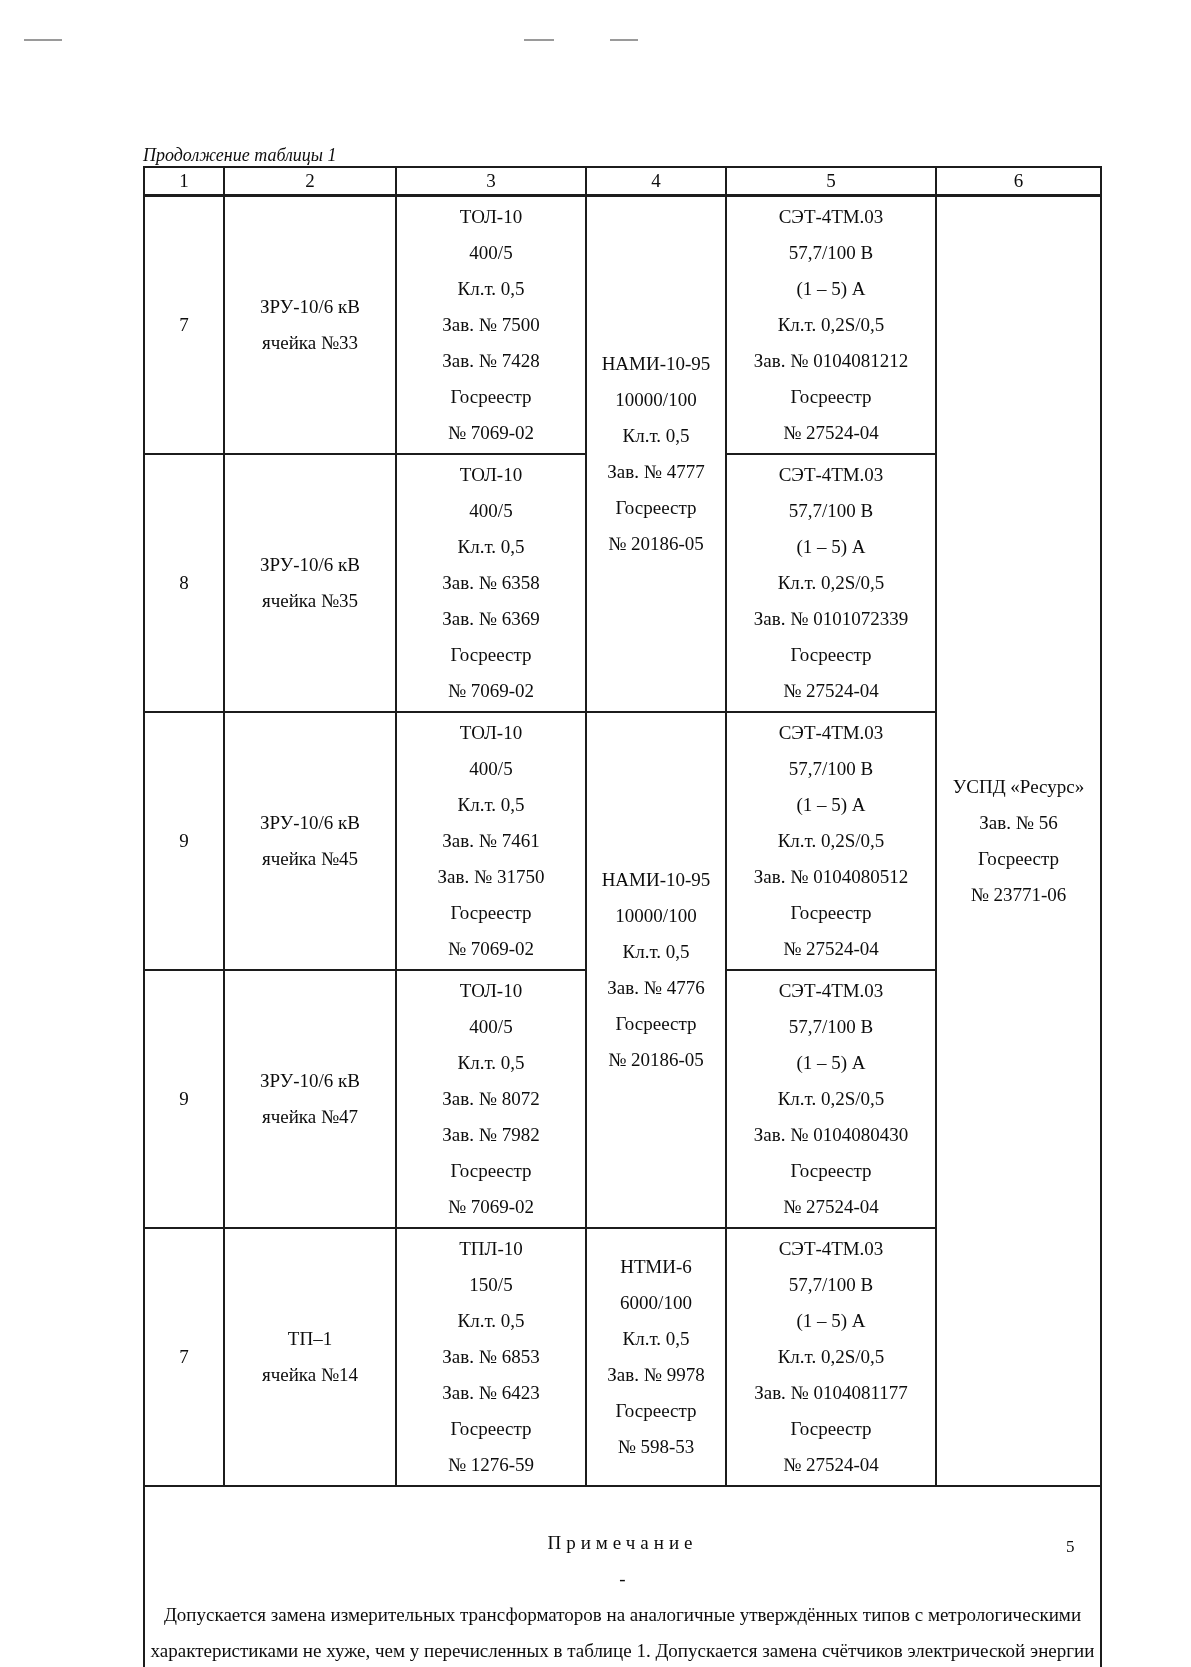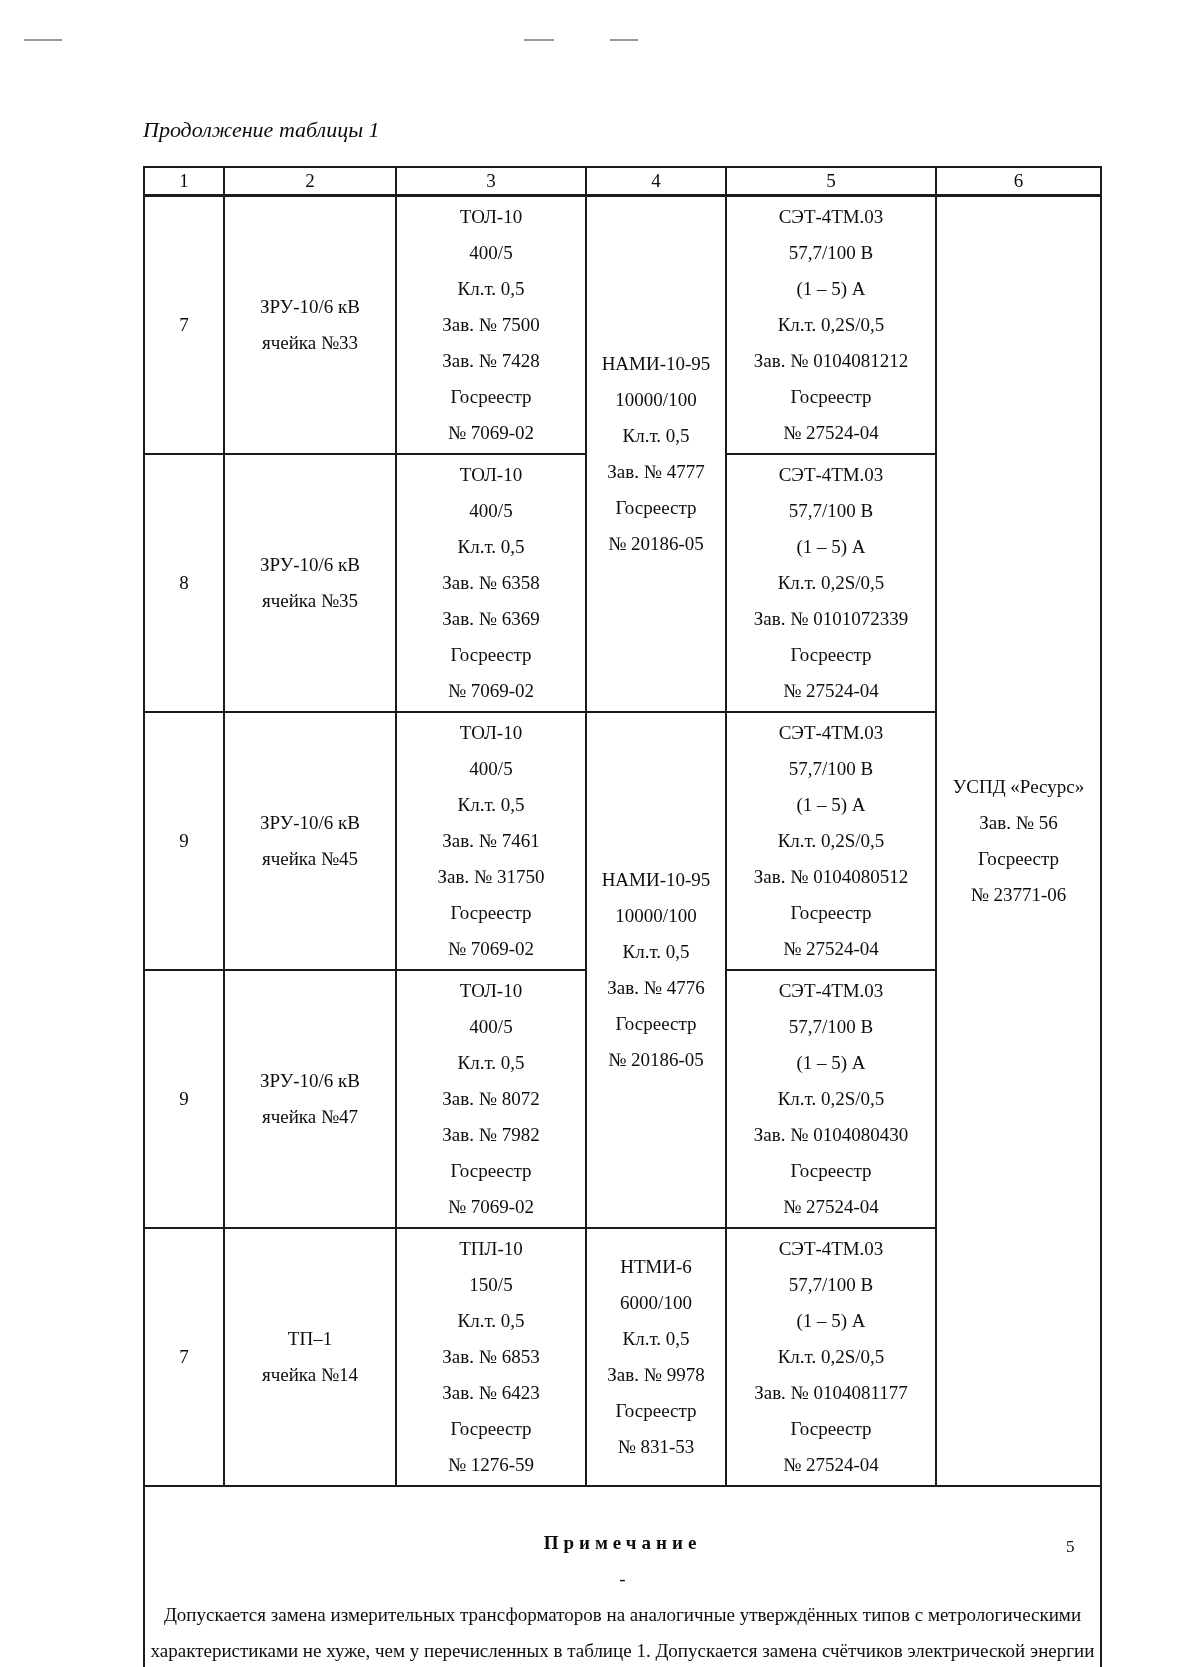--- a/index.html
+++ b/index.html
@@ -13,23 +13,23 @@
     overflow: hidden;
   }
   .scan-dash {
     position: absolute;
     background: #9a9a9a;
     height: 2px;
   }
   .doc-title {
     position: absolute;
     left: 143px;
-    top: 117px;
+    top: 142px;
     font-style: italic;
-    font-size: 22px;
+    font-size: 18px;
     line-height: 26px;
     white-space: nowrap;
   }
   table.main {
     position: absolute;
     left: 143px;
     top: 166px;
     width: 957px;
     border-collapse: collapse;
     table-layout: fixed;
@@ -54,21 +54,21 @@
   tr.r-last { height: 182px; }
   td.note-cell {
     white-space: normal;
     text-align: justify;
     font-size: 19.5px;
     line-height: 27.5px;
     padding: 6px 12px 10px 10px;
     border-top-width: 3px;
     vertical-align: top;
   }
-  .note-label { letter-spacing: 5px; font-weight: bold; }
+  .note-label { letter-spacing: 5px; }
   .note-sep { margin: 0 7px; }
   .page-num {
     position: absolute;
     left: 1066px;
     top: 1537px;
     font-size: 17px;
   }
 </style>
 </head>
 <body>
@@ -205,21 +205,21 @@
 Кл.т. 0,5
 Зав. № 6853
 Зав. № 6423
 Госреестр
 № 1276-59</td>
         <td>НТМИ-6
 6000/100
 Кл.т. 0,5
 Зав. № 9978
 Госреестр
-№ 831-53</td>
+№ 598-53</td>
         <td>СЭТ-4ТМ.03
 57,7/100 В
 (1 – 5) А
 Кл.т. 0,2S/0,5
 Зав. № 0104081177
 Госреестр
 № 27524-04</td>
       </tr>
 
       <tr>

